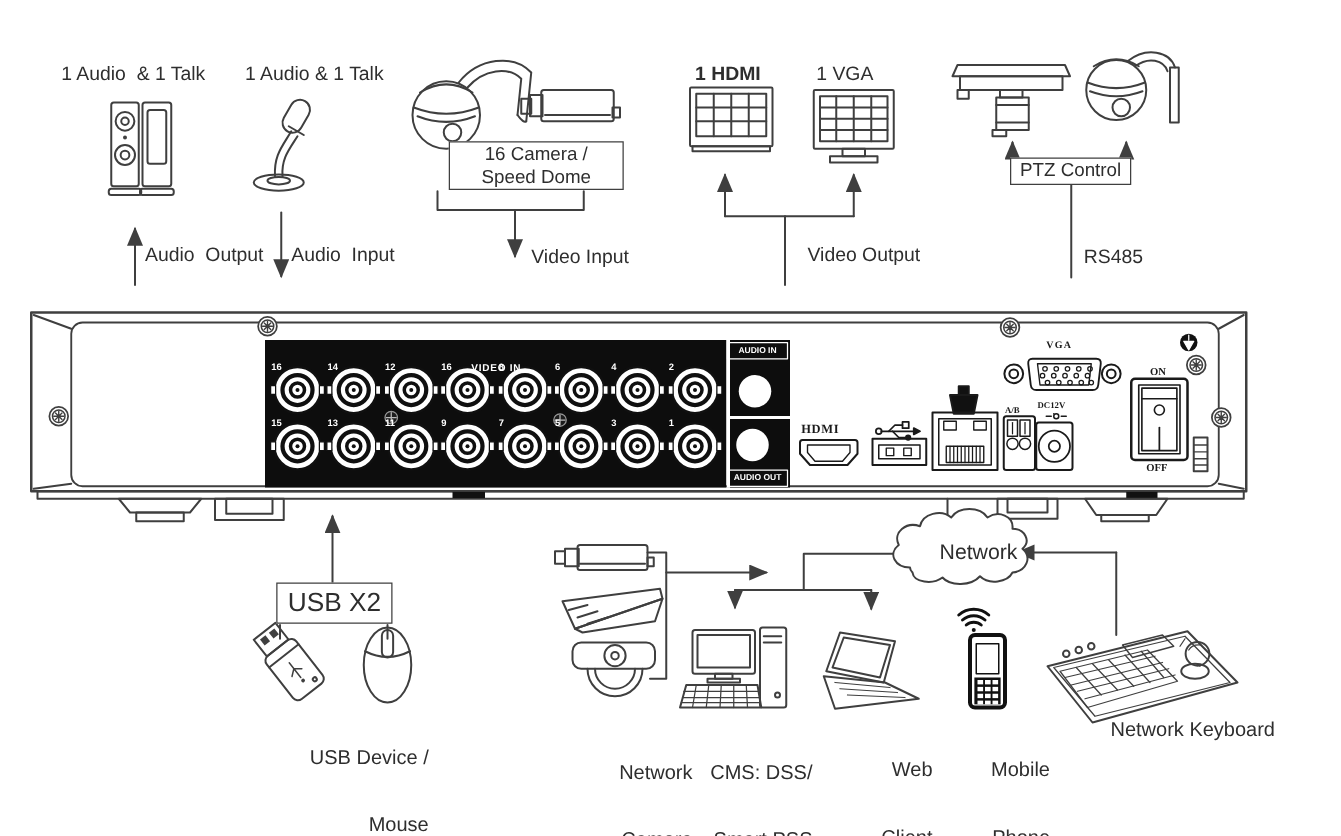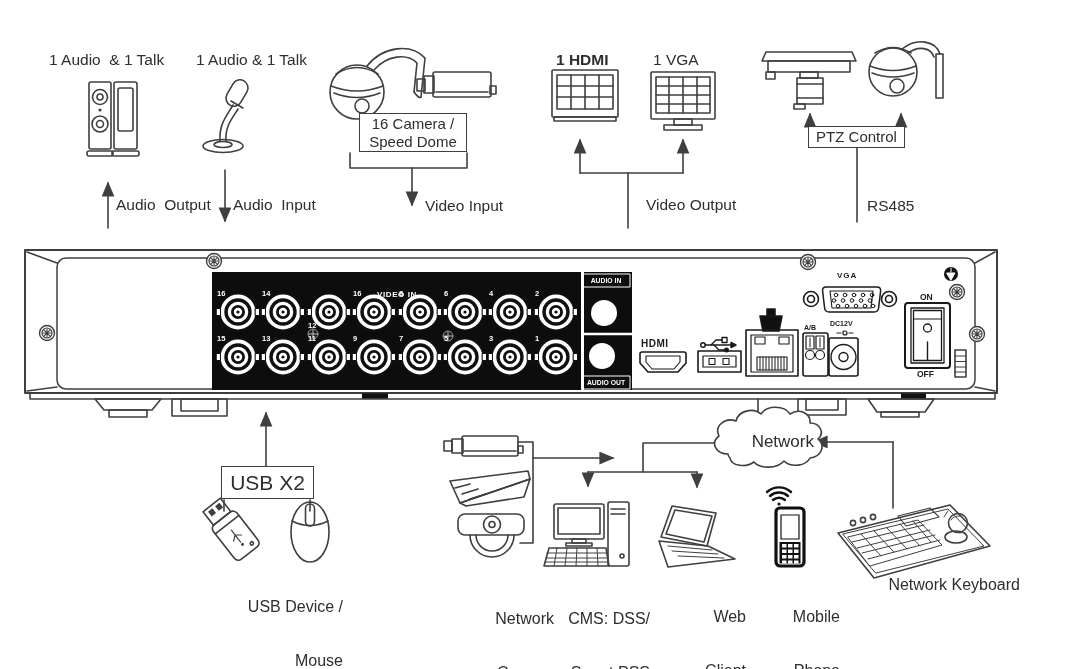--- a/index.html
+++ b/index.html
@@ -4,21 +4,21 @@
 <style>
   html,body{margin:0;padding:0;background:#fff;}
   body{width:1073px;height:669px;position:relative;overflow:hidden;
        font-family:"Liberation Sans",sans-serif;}
   .abs{position:absolute;}
   .lbl{font-size:15.5px;line-height:1.2;color:#2e2e2e;white-space:pre;}
   .cap{font-size:16px;line-height:1.13;color:#2e2e2e;text-align:right;white-space:pre;}
   .box{border:1.5px solid #3f3f3f;color:#2e2e2e;text-align:center;background:#fff;}
   .wht{color:#fff;font-weight:bold;white-space:pre;}
   .bncnum{position:absolute;color:#fff;font-size:7.5px;font-weight:bold;width:18px;}
-  .tiny{position:absolute;font-weight:bold;color:#1a1a1a;white-space:pre;}
+  .tiny{position:absolute;font-weight:bold;color:#1a1a1a;white-space:pre;font-family:Liberation Serif, serif;}
   #art{position:absolute;left:0;top:0;z-index:1;}
   .txt{z-index:2;}
 </style>
 </head>
 <body>
 
 <svg id="art" width="1073" height="669" viewBox="0 0 1073 669">
   <defs>
     <marker id="ah" markerWidth="11" markerHeight="9" refX="8.5" refY="4" orient="auto">
       <path d="M0,0 L9.5,4 L0,8 Z" fill="#3f3f3f"></path>
@@ -437,41 +437,41 @@
                C826,446 821,457 810,458 C806,466 791,468 784,461
                C777,469 760,469 754,462 C746,468 731,466 730,458
                C729,457 728,456 728,454 Z" fill="#fff"></path>
     </g>
   </g>
 </svg>
 
 <div class="abs lbl txt" style="left:49px;top:51px;">1 Audio  &amp; 1 Talk</div>
 <div class="abs lbl txt" style="left:196px;top:51px;">1 Audio &amp; 1 Talk</div>
 
-<div class="abs box txt" style="left:359px;top:113px;width:106px;padding:1px 0;font-size:15px;line-height:1.18;">
+<div class="abs box txt" style="left:359px;top:113px;width:106px;padding:1px 16px;font-size:15px;line-height:1.18;">
   <div>16  Camera /</div>
   <div>Speed Dome</div>
 </div>
 
 <div class="abs lbl txt" style="left:116px;top:196px;">Audio  Output</div>
 <div class="abs lbl txt" style="left:233px;top:196px;">Audio  Input</div>
 <div class="abs lbl txt" style="left:425px;top:197px;">Video Input</div>
 <div class="abs lbl txt" style="left:556px;top:51px;font-weight:bold;">1 HDMI</div>
 <div class="abs lbl txt" style="left:653px;top:51px;">1 VGA</div>
 <div class="abs lbl txt" style="left:646px;top:196px;">Video Output</div>
 <div class="abs box txt" style="left:808px;top:126px;width:95px;height:20px;font-size:15px;line-height:20px;">PTZ Control</div>
 <div class="abs lbl txt" style="left:867px;top:197px;">RS485</div>
 
 <div class="abs wht txt" style="left:212px;top:275px;width:370px;text-align:center;font-size:8px;letter-spacing:0.6px;margin-top:15px;">VIDEO IN</div>
 <div class="abs wht txt" style="left:582px;top:276.5px;width:48px;text-align:center;font-size:6.8px;">AUDIO IN</div>
 <div class="abs wht txt" style="left:582px;top:378.5px;width:48px;text-align:center;font-size:6.8px;">AUDIO OUT</div>
 
 <div class="bncnum txt" style="left:217px;top:289px;">16</div>
 <div class="bncnum txt" style="left:262px;top:289px;">14</div>
-<div class="bncnum txt" style="left:308px;top:289px;margin-top:32px;">12</div>
+<div class="bncnum txt" style="left:308px;top:289px;">12</div>
 <div class="bncnum txt" style="left:353px;top:289px;">16</div>
 <div class="bncnum txt" style="left:399px;top:289px;">8</div>
 <div class="bncnum txt" style="left:444px;top:289px;">6</div>
 <div class="bncnum txt" style="left:489px;top:289px;">4</div>
 <div class="bncnum txt" style="left:535px;top:289px;">2</div>
 <div class="bncnum txt" style="left:217px;top:334px;">15</div>
 <div class="bncnum txt" style="left:262px;top:334px;">13</div>
 <div class="bncnum txt" style="left:308px;top:334px;">11</div>
 <div class="bncnum txt" style="left:353px;top:334px;">9</div>
 <div class="bncnum txt" style="left:399px;top:334px;">7</div>

